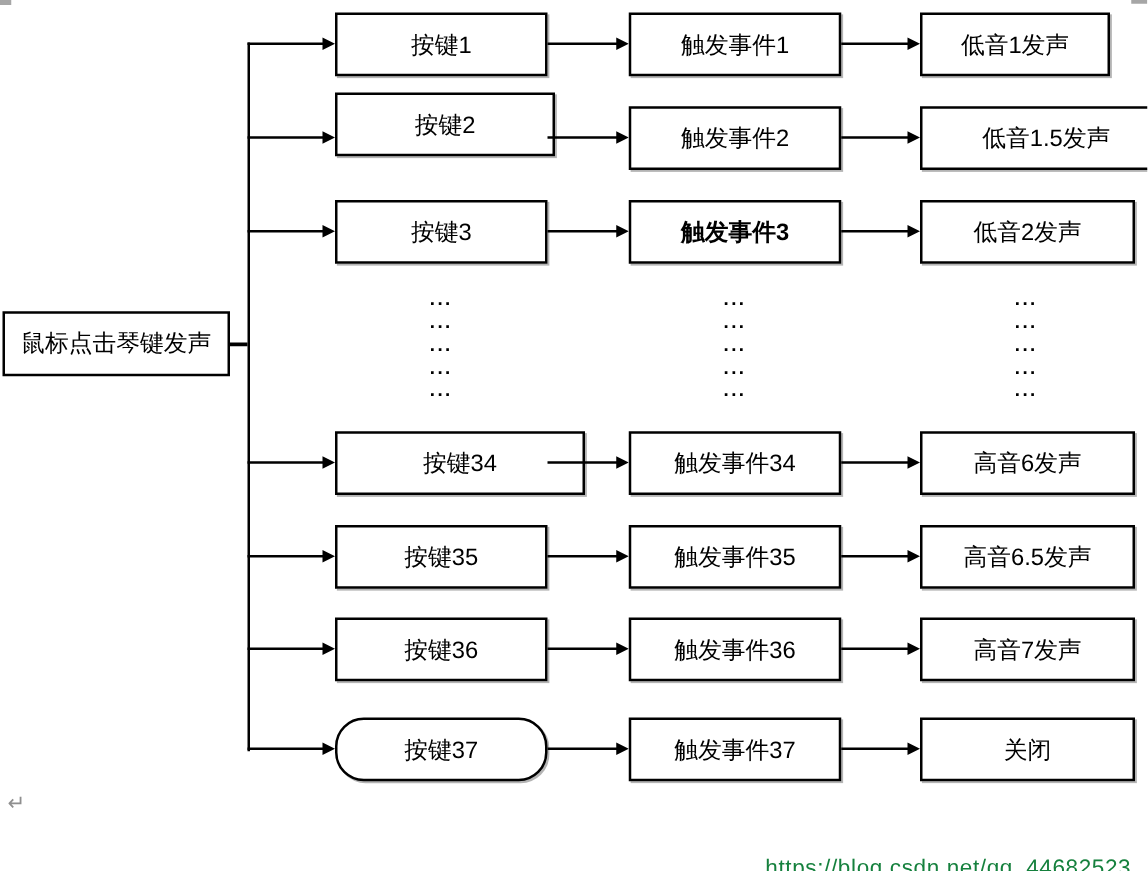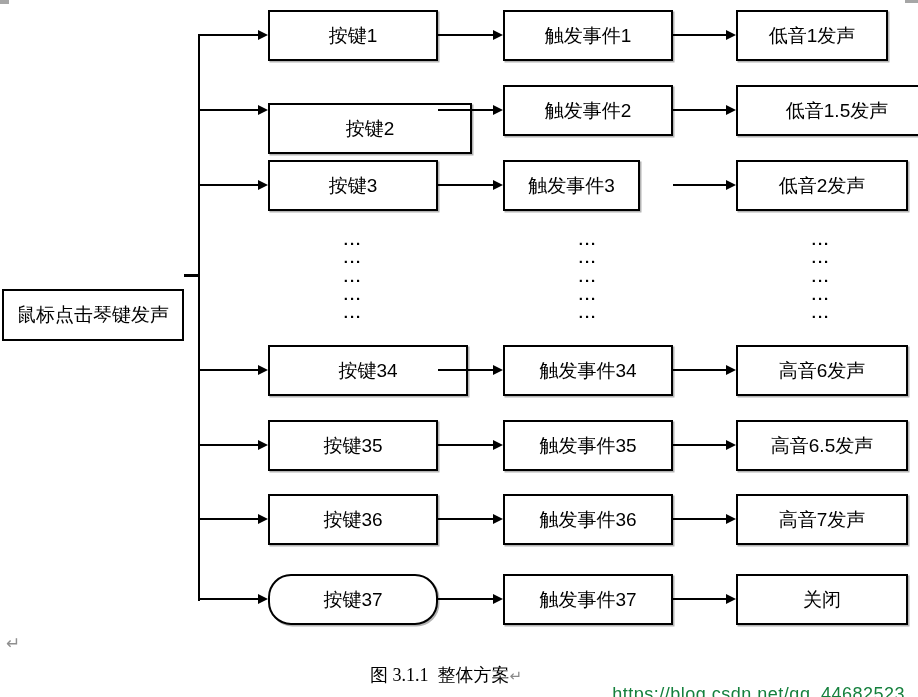--- a/index.html
+++ b/index.html
@@ -1,21 +1,21 @@
 <!DOCTYPE html>
 <html><head>
 <meta charset="utf-8">
 <style>
   html,body{margin:0;padding:0;background:#fff;}
   .canvas{position:relative;width:918px;height:697px;background:#ffffff;overflow:hidden;
           font-family:"Liberation Sans","DejaVu Sans",sans-serif;}
   .node{position:absolute;box-sizing:border-box;height:51px;border:2px solid #000;background:#fff;
         display:flex;align-items:center;justify-content:center;font-size:19px;color:#000;
         box-shadow:1.5px 1.5px 0 rgba(130,130,130,.6);}
-  .node.root{left:2px;top:249px;width:182px;height:52px;box-shadow:none;font-size:19px;margin-top:40px;}
+  .node.root{left:2px;top:249px;width:182px;height:52px;box-shadow:none;font-size:19px;}
   .hline{position:absolute;height:2px;background:#000;}
   .vline{position:absolute;width:2px;background:#000;}
   .ahead{position:absolute;width:0;height:0;border-top:5px solid transparent;
          border-bottom:5px solid transparent;border-left:10px solid #000;}
   .ell{position:absolute;width:40px;text-align:center;font-size:15px;font-weight:900;
        letter-spacing:2px;color:#000;line-height:14px;}
   .caption{position:absolute;left:370px;top:663px;font-family:"Liberation Serif","DejaVu Serif",serif;
            font-size:18px;color:#000;white-space:pre;}
   .caption .return-mark{color:#8a8a8a;font-size:15px;font-family:"DejaVu Sans",sans-serif;}
   .watermark{position:absolute;right:13px;top:664px;font-size:18px;letter-spacing:.5px;
@@ -41,33 +41,33 @@
       <div class="ahead" style="left: 258px; top: 30px;"></div>
       <div class="node" style="left: 268px; top: 10px; width: 170px;">按键1</div>
       <div class="hline" style="left: 438px; top: 34px; width: 56px;"></div>
       <div class="ahead" style="left: 493px; top: 30px;"></div>
       <div class="node" style="left: 503px; top: 10px; width: 170px;">触发事件1</div>
       <div class="hline" style="left: 673px; top: 34px; width: 54px;"></div>
       <div class="ahead" style="left: 726px; top: 30px;"></div>
       <div class="node" style="left: 736px; top: 10px; width: 152px;">低音1发声</div>
       <div class="hline" style="left: 198px; top: 109px; width: 61px;"></div>
       <div class="ahead" style="left: 258px; top: 105px;"></div>
-      <div class="node" style="left: 268px; top: 103px; width: 204px;">按键2</div>
+      <div class="node" style="left: 268px; top: 74px; width: 176px;">按键2</div>
       <div class="hline" style="left: 438px; top: 109px; width: 56px;"></div>
       <div class="ahead" style="left: 493px; top: 105px;"></div>
       <div class="node" style="left: 503px; top: 85px; width: 170px;">触发事件2</div>
       <div class="hline" style="left: 673px; top: 109px; width: 54px;"></div>
       <div class="ahead" style="left: 726px; top: 105px;"></div>
       <div class="node" style="left: 736px; top: 85px; width: 202px;">低音1.5发声</div>
       <div class="hline" style="left: 198px; top: 184px; width: 61px;"></div>
       <div class="ahead" style="left: 258px; top: 180px;"></div>
       <div class="node" style="left: 268px; top: 160px; width: 170px;">按键3</div>
       <div class="hline" style="left: 438px; top: 184px; width: 56px;"></div>
       <div class="ahead" style="left: 493px; top: 180px;"></div>
-      <div class="node" style="left: 503px; top: 160px; width: 137px;">触发事件3</div>
+      <div class="node" style="left: 503px; top: 160px; width: 170px; font-weight: bold;">触发事件3</div>
       <div class="hline" style="left: 673px; top: 184px; width: 54px;"></div>
       <div class="ahead" style="left: 726px; top: 180px;"></div>
       <div class="node" style="left: 736px; top: 160px; width: 172px;">低音2发声</div>
       <div class="hline" style="left: 198px; top: 369px; width: 61px;"></div>
       <div class="ahead" style="left: 258px; top: 365px;"></div>
       <div class="node" style="left: 268px; top: 345px; width: 200px;">按键34</div>
       <div class="hline" style="left: 438px; top: 369px; width: 56px;"></div>
       <div class="ahead" style="left: 493px; top: 365px;"></div>
       <div class="node" style="left: 503px; top: 345px; width: 170px;">触发事件34</div>
       <div class="hline" style="left: 673px; top: 369px; width: 54px;"></div>
@@ -113,18 +113,17 @@
       <div class="ell" style="left: 568px; top: 270px;">...</div>
       <div class="ell" style="left: 568px; top: 288px;">...</div>
       <div class="ell" style="left: 568px; top: 306px;">...</div>
       <div class="ell" style="left: 801px; top: 233px;">...</div>
       <div class="ell" style="left: 801px; top: 251px;">...</div>
       <div class="ell" style="left: 801px; top: 270px;">...</div>
       <div class="ell" style="left: 801px; top: 288px;">...</div>
       <div class="ell" style="left: 801px; top: 306px;">...</div>
     </div>
 
-  <div class="caption"><span>图 3.1.1  整体方案</span><span class="return-mark">↵</span></div>
 
   <div class="watermark" style="color: #15803d; margin-top: 20px;">https://blog.csdn.net/qq_44682523</div>
 
   <div class="para-mark">↵</div>
 </div>
 
 </body></html>

